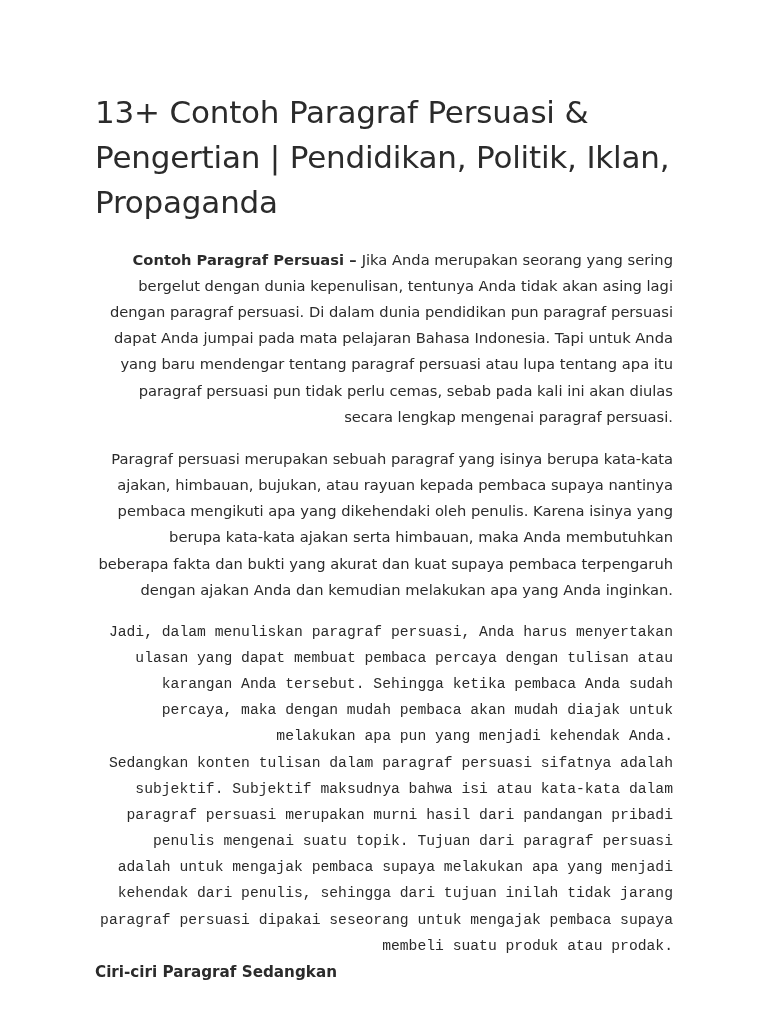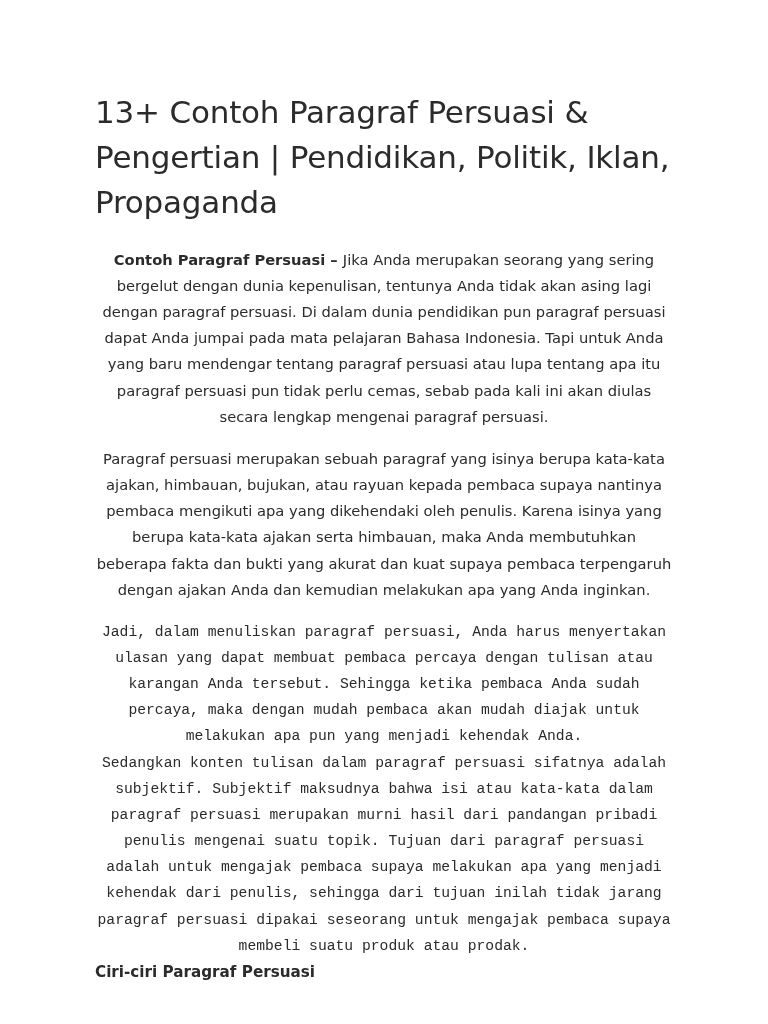--- a/index.html
+++ b/index.html
@@ -28,21 +28,21 @@
     font-weight: 400;
     color: #2b2b2b;
     margin: 18px 0 22px 0;
     letter-spacing: -0.2px;
   }
   p.body-par {
     font-size: 14.7px;
     line-height: 1.78;
     color: #2b2b2b;
     margin: 0 0 16px 0;
-    text-align: center;
+    text-align: right;
   }
   p.body-par.tight {
     margin-bottom: 0;
     font-family: Liberation Mono, monospace;
   }
   .lead-strong {
     font-weight: 700;
   }
   .subheading {
     font-size: 15.2px;
@@ -60,16 +60,16 @@
   <h1 class="doc-title">13+ Contoh Paragraf Persuasi &amp; Pengertian | Pendidikan, Politik, Iklan, Propaganda</h1>
 
   <p class="body-par"><span class="lead-strong">Contoh Paragraf Persuasi – </span><span>Jika Anda merupakan seorang yang sering bergelut dengan dunia kepenulisan, tentunya Anda tidak akan asing lagi dengan paragraf persuasi. Di dalam dunia pendidikan pun paragraf persuasi dapat Anda jumpai pada mata pelajaran Bahasa Indonesia. Tapi untuk Anda yang baru mendengar tentang paragraf persuasi atau lupa tentang apa itu paragraf persuasi pun tidak perlu cemas, sebab pada kali ini akan diulas secara lengkap mengenai paragraf persuasi.</span></p>
 
   <p class="body-par">Paragraf persuasi merupakan sebuah paragraf yang isinya berupa kata-kata ajakan, himbauan, bujukan, atau rayuan kepada pembaca supaya nantinya pembaca mengikuti apa yang dikehendaki oleh penulis. Karena isinya yang berupa kata-kata ajakan serta himbauan, maka Anda membutuhkan beberapa fakta dan bukti yang akurat dan kuat supaya pembaca terpengaruh dengan ajakan Anda dan kemudian melakukan apa yang Anda inginkan.</p>
 
   <p class="body-par tight">Jadi, dalam menuliskan paragraf persuasi, Anda harus menyertakan ulasan yang dapat membuat pembaca percaya dengan tulisan atau karangan Anda tersebut. Sehingga ketika pembaca Anda sudah percaya, maka dengan mudah pembaca akan mudah diajak untuk melakukan apa pun yang menjadi kehendak Anda.</p>
 
   <p class="body-par tight">Sedangkan konten tulisan dalam paragraf persuasi sifatnya adalah subjektif. Subjektif maksudnya bahwa isi atau kata-kata dalam paragraf persuasi merupakan murni hasil dari pandangan pribadi penulis mengenai suatu topik. Tujuan dari paragraf persuasi adalah untuk mengajak pembaca supaya melakukan apa yang menjadi kehendak dari penulis, sehingga dari tujuan inilah tidak jarang paragraf persuasi dipakai seseorang untuk mengajak pembaca supaya membeli suatu produk atau prodak.</p>
 
-  <h2 class="subheading">Ciri-ciri Paragraf Persuasi</h2>
+  <h2 class="subheading">Ciri-ciri Paragraf Sedangkan</h2>
 
 
 </div>
 
 </body></html>

